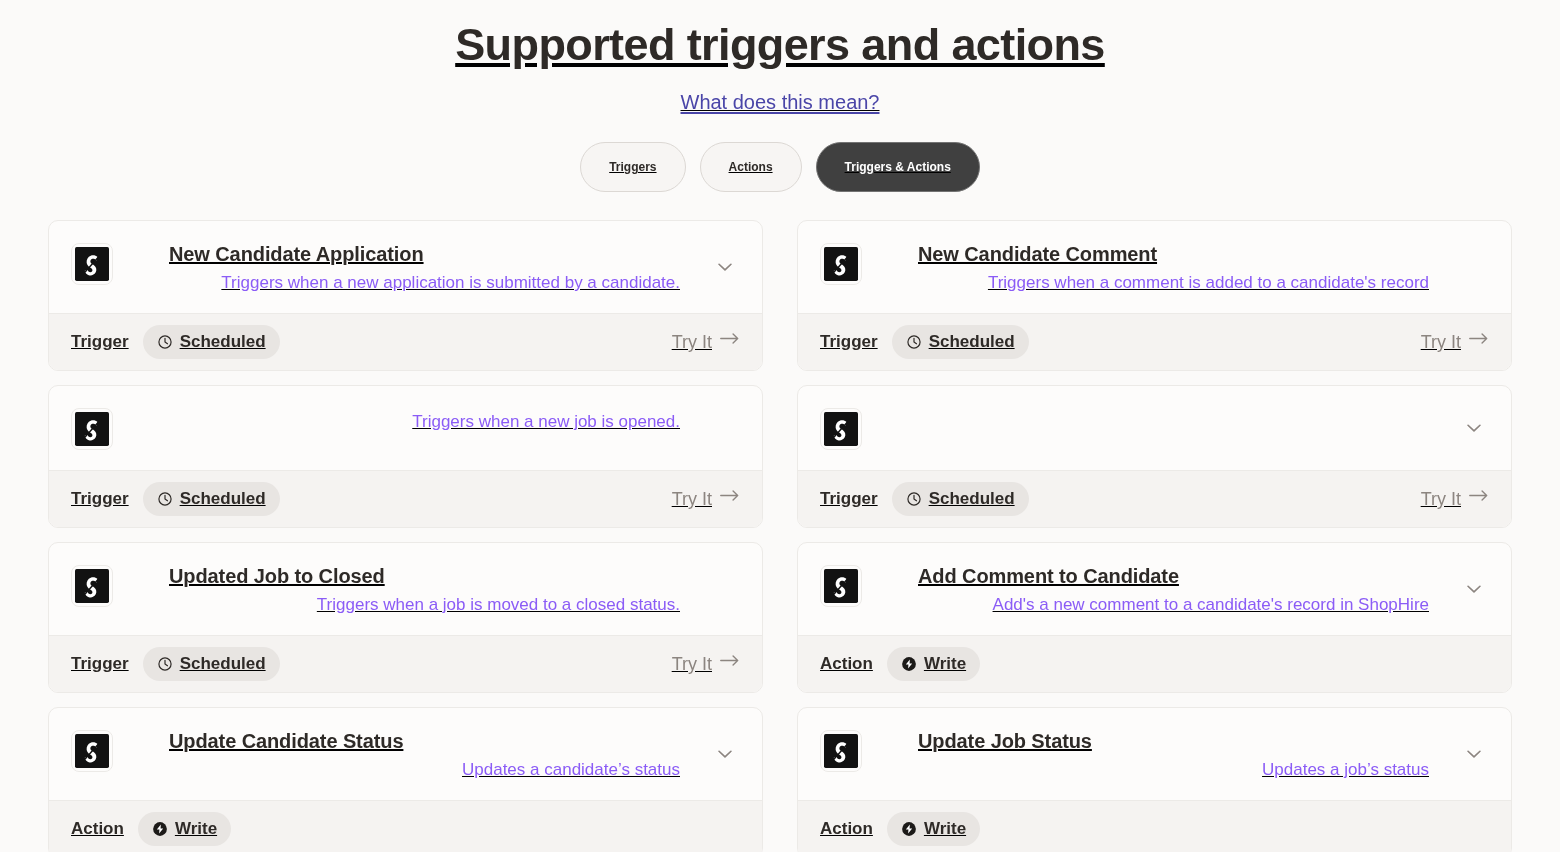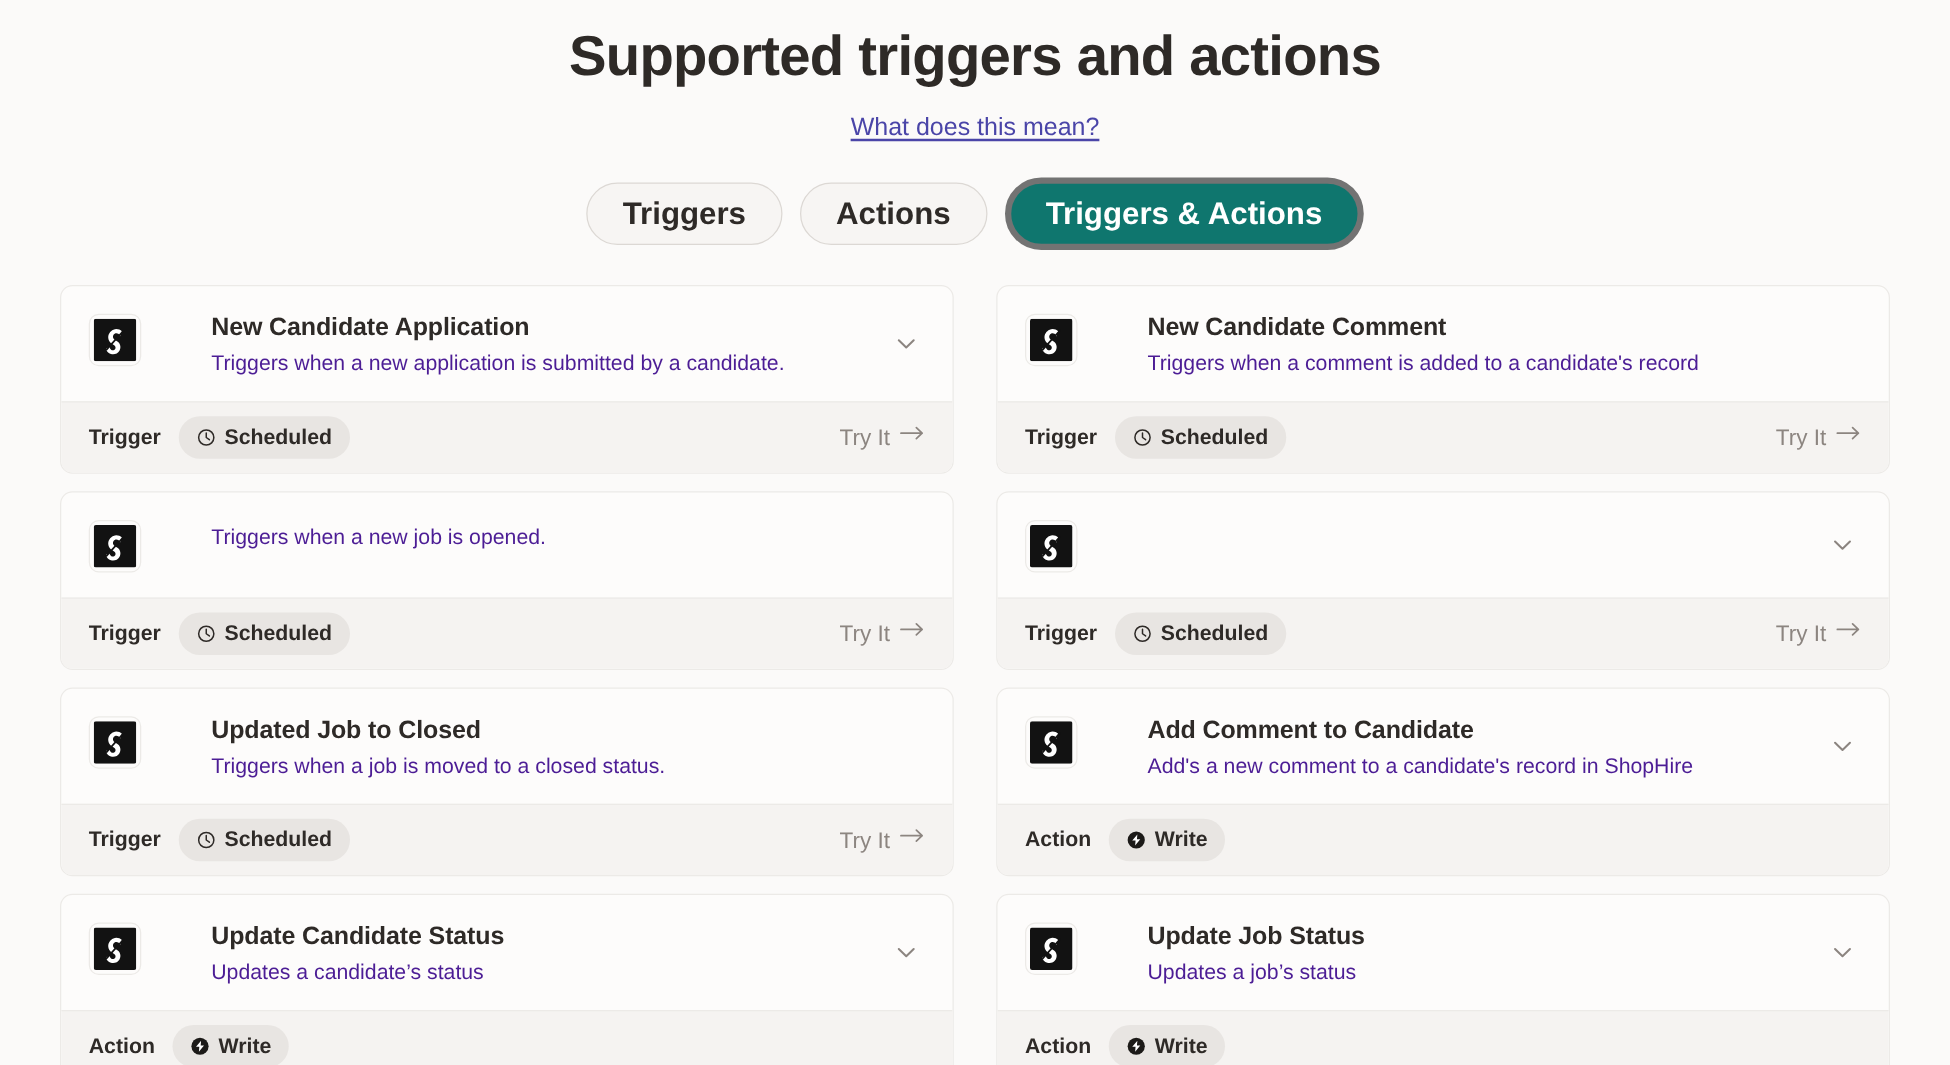--- a/index.html
+++ b/index.html
@@ -8,20 +8,21 @@
     height: 852px;
     background: #fbfaf9;
     font-family: "Liberation Sans", sans-serif;
     overflow: hidden;
   }
   .page {
     width: 1560px;
     height: 724px;
     position: relative;
     background: #fbfaf9;
+    text-decoration: underline;
   }
 
   
   .page-title {
     text-align: center;
     font-size: 45px;
     line-height: 54px;
     font-weight: 700;
     color: #2e2a27;
     letter-spacing: -0.6px;
@@ -44,36 +45,36 @@
   
   .filters {
     display: flex;
     justify-content: center;
     align-items: center;
     gap: 14px;
     margin-top: 28px;
   }
   .pill {
     border-radius: 999px;
-    font-size: 25px;
+    font-size: 12px;
     line-height: 24px;
     font-weight: 700;
     padding: 12px 28px;
     cursor: pointer;
     white-space: nowrap;
   }
   .pill.inactive {
     background: #f7f5f3;
     color: #2e2a27;
     border: 1px solid #dcd8d4;
   }
   .pill.active {
-    background: #0f766e;
+    background: #404040;
     color: #ffffff;
-    border: 5px solid #737373;
+    border: 1px solid #737373;
   }
 
   
   .grid {
     margin-top: 28px;
     padding: 0 44px;
     display: grid;
     grid-template-columns: 715px 715px;
     column-gap: 34px;
     row-gap: 14px;
@@ -115,21 +116,22 @@
     font-size: 20px;
     line-height: 26px;
     font-weight: 700;
     color: #2e2a27;
     letter-spacing: -0.1px;
   }
   .card-desc {
     margin-top: 4px;
     font-size: 17px;
     line-height: 24px;
-    color: #4c1d95;
+    color: #8b5cf6;
+    text-align: right;
   }
   .chevron {
     position: absolute;
     right: 26px;
     top: 50%;
     transform: translateY(-50%);
     width: 22px;
     height: 22px;
     cursor: pointer;
   }

